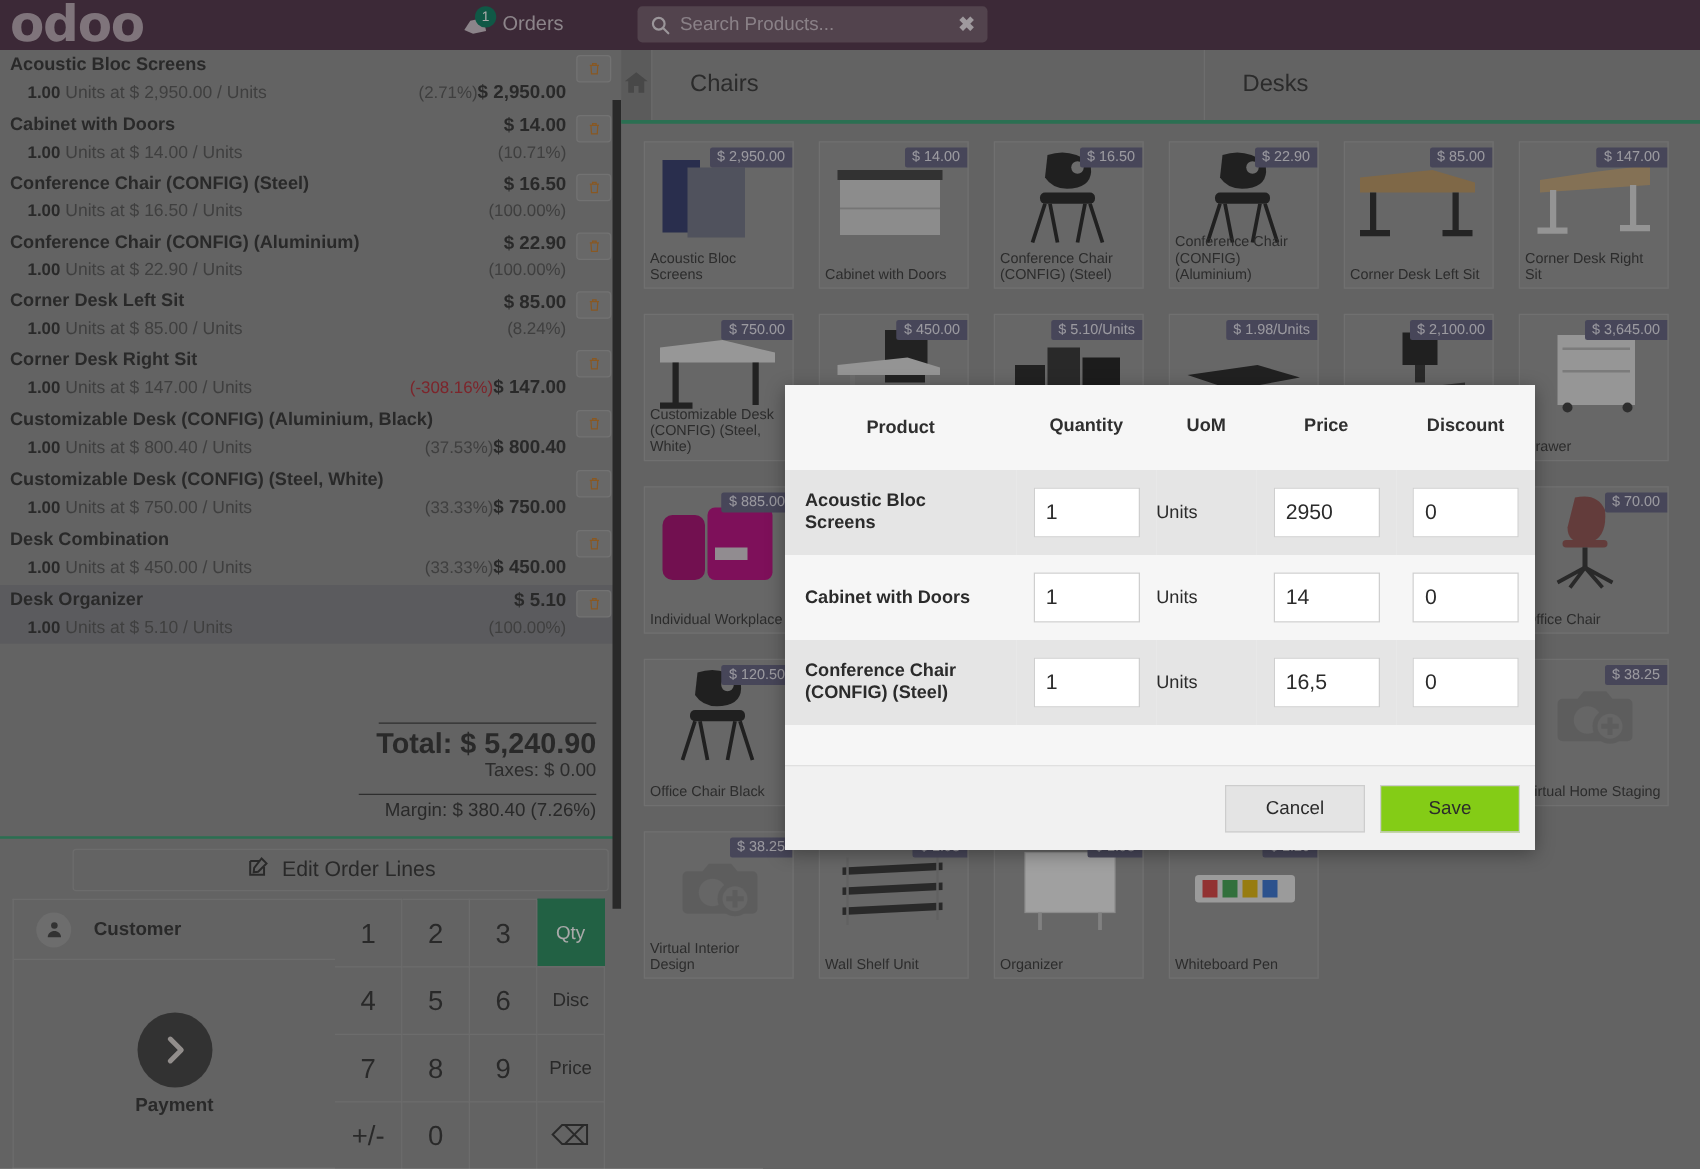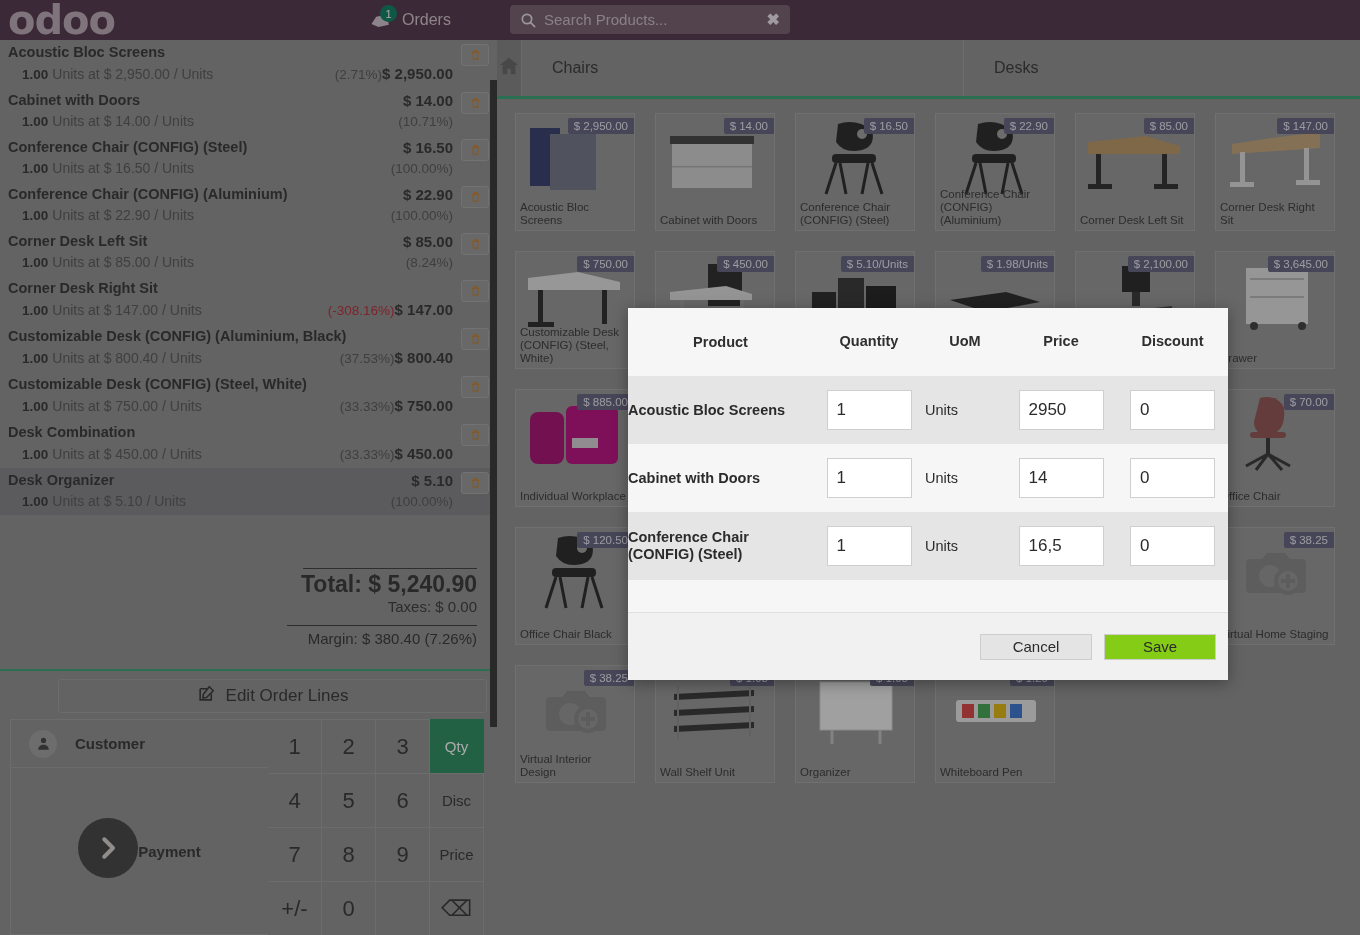--- a/index.html
+++ b/index.html
@@ -65,21 +65,21 @@
     display: flex; align-items: center; justify-content: center; cursor: pointer;
   }
   .oline-r2 { display: flex; align-items: baseline; margin-top: -1px; padding-right: 36px; }
   .oline-qty { font-size: 13.5px; font-weight: bold; color: #2b2b2b; margin-left: 14px;}
   .oline-uom { font-size: 14px; color: #4f4f4f; margin-left: 4px; }
   .oline-spacer { flex: 1; }
   .oline-disc { font-size: 13.5px; color: #4f4f4f; white-space: nowrap; }
   .oline-disc.neg { color: #b5232e; }
   .oline-total-inline { font-size: 15px; font-weight: bold; color: #2b2b2b; white-space: nowrap; }
 
-  .totals { padding: 6px 20px 22px 20px; text-align: right; }
+  .totals { padding: 6px 20px 12px 20px; text-align: right; }
   .totals .rule { border-top: 1px solid #333; width: 174px; margin: 2px 0 2px auto; }
   .total-line { font-size: 23px; font-weight: bold; color: #2b2b2b; }
   .taxes-line { font-size: 15px; color: #2f2f2f; }
   .margin-rule { border-top: 1px solid #333; width: 190px; margin: 10px 0 4px auto; }
   .margin-line { font-size: 15px; color: #2b2b2b; }
 
   .greenbar { height: 3px; background: #2e9f6e; }
 
   .editbtn-wrap { padding: 8px 10px 6px 10px; margin-left: 48px; }
   .editbtn {
@@ -95,21 +95,21 @@
   }
   .cust-row {
     height: 48px; display:flex; align-items:center; gap: 18px; padding-left: 18px;
     border-bottom: 1px solid #9a9a9a; cursor:pointer;
   }
   .cust-avatar {
     width: 28px; height: 28px; border-radius: 50%; background:#9b9b9b;
     display:flex; align-items:center; justify-content:center;
   }
   .cust-label { font-size: 15px; font-weight: bold; color:#2b2b2b; }
-  .paybox { flex:1; display:flex; flex-direction:row; align-items:center; justify-content:center; cursor:pointer;}
+  .paybox { flex:1; display:flex; flex-direction:column; align-items:center; justify-content:center; cursor:pointer;}
   .paycircle {
     width: 60px; height: 60px; border-radius: 50%; background: #3a3a3a;
     display:flex; align-items:center; justify-content:center; margin-bottom: 6px;
   }
   .paylabel { font-size: 15px; font-weight: bold; color:#2b2b2b; }
   .numpad { display: grid; grid-template-columns: repeat(4, 54px); grid-auto-rows: 54px; }
   .nkey {
     border: 1px solid #9a9a9a; border-left: 0; border-bottom: 0;
     display:flex; align-items:center; justify-content:center;
     font-size: 22px; color: #2b2b2b; cursor: pointer; background: #8a8a8a;
@@ -127,21 +127,21 @@
     position: absolute; left: 497px; top: 40px; width: 863px; height: 895px;
     background: #8a8a8a;
   }
   .catbar { display:flex; height: 56px; align-items: stretch; }
   .home-cat {
     width: 52px; background: #7e7e7e; display:flex; align-items:center; justify-content:center;
     border-right: 1px solid #9b9b9b; cursor: pointer;
   }
   .cat {
     flex: 0 0 442px; display:flex; align-items:center; padding-left: 30px;
-    font-size: 16px; color: #2d2d2d; border-right: 1px solid #9b9b9b; cursor: pointer;
+    font-size: 19px; color: #2d2d2d; border-right: 1px solid #9b9b9b; cursor: pointer;
   }
   .catgreen { height: 3px; background: #2e9f6e; }
 
   .grid {
     display: grid; grid-template-columns: repeat(6, 120px); gap: 20px;
     padding: 14px 0 0 18px;
   }
   .pcard {
     width: 120px; height: 118px; background: #919191; border: 1px solid #a0a0a0;
     position: relative; overflow: hidden; cursor: pointer;
@@ -178,39 +178,39 @@
   .mtable th {
     font-size: 14.5px; font-weight: bold; color: #2f2f2f; padding: 10px 0 12px 0;
     background: #f6f6f6;
   }
   .mtable td { padding: 0; background: transparent; }
   .mrow-odd td { background: #e5e5e5; }
   .mrow-even td { background: #f6f6f6; }
   .mtable tr { height: 68px; }
   .cell-prod {
     font-size: 14.5px; font-weight: bold; color: #2b2b2b; 
-    line-height: 17px; width: 185px; padding: 0 0 !important;
+    line-height: 17px; width: 185px; padding: 0 16px !important;
   }
   .cell-uom { font-size: 14.5px; color: #2b2b2b; width: 80px; }
   .cellw { display:flex; justify-content:center; }
   .minput {
     width: 85px; height: 40px; background: #fff; border: 1px solid #cfcfcf;
     font-size: 17px; color: #2b2b2b; padding: 0 9px; outline: none;
     font-family: "Liberation Sans", sans-serif;
   }
   .col-qty { width: 112px; }
   .col-price { width: 112px; }
   .col-disc { width: 111px; }
   .modal-footer {
     height: 68px; border-top: 1px solid #e0e0e0; display:flex;
     align-items:center; justify-content:flex-end; gap: 12px; padding-right: 12px;
     background: #f1f1f1;
   }
   .mbtn {
-    width: 112px; height: 26px; background: #e4e4e4; border: 1px solid #cdcdcd;
+    width: 112px; height: 38px; background: #e4e4e4; border: 1px solid #cdcdcd;
     font-size: 15px; color: #2b2b2b; cursor: pointer;
     font-family: "Liberation Sans", sans-serif;
   }
   .mbtn.save { background: #84cc16; }
 
   
   .dim {
     position:absolute; left:0; top:0; width:1360px; height:935px;
     background: rgba(40,40,40,0.40); z-index: 45; pointer-events:none;
   }

